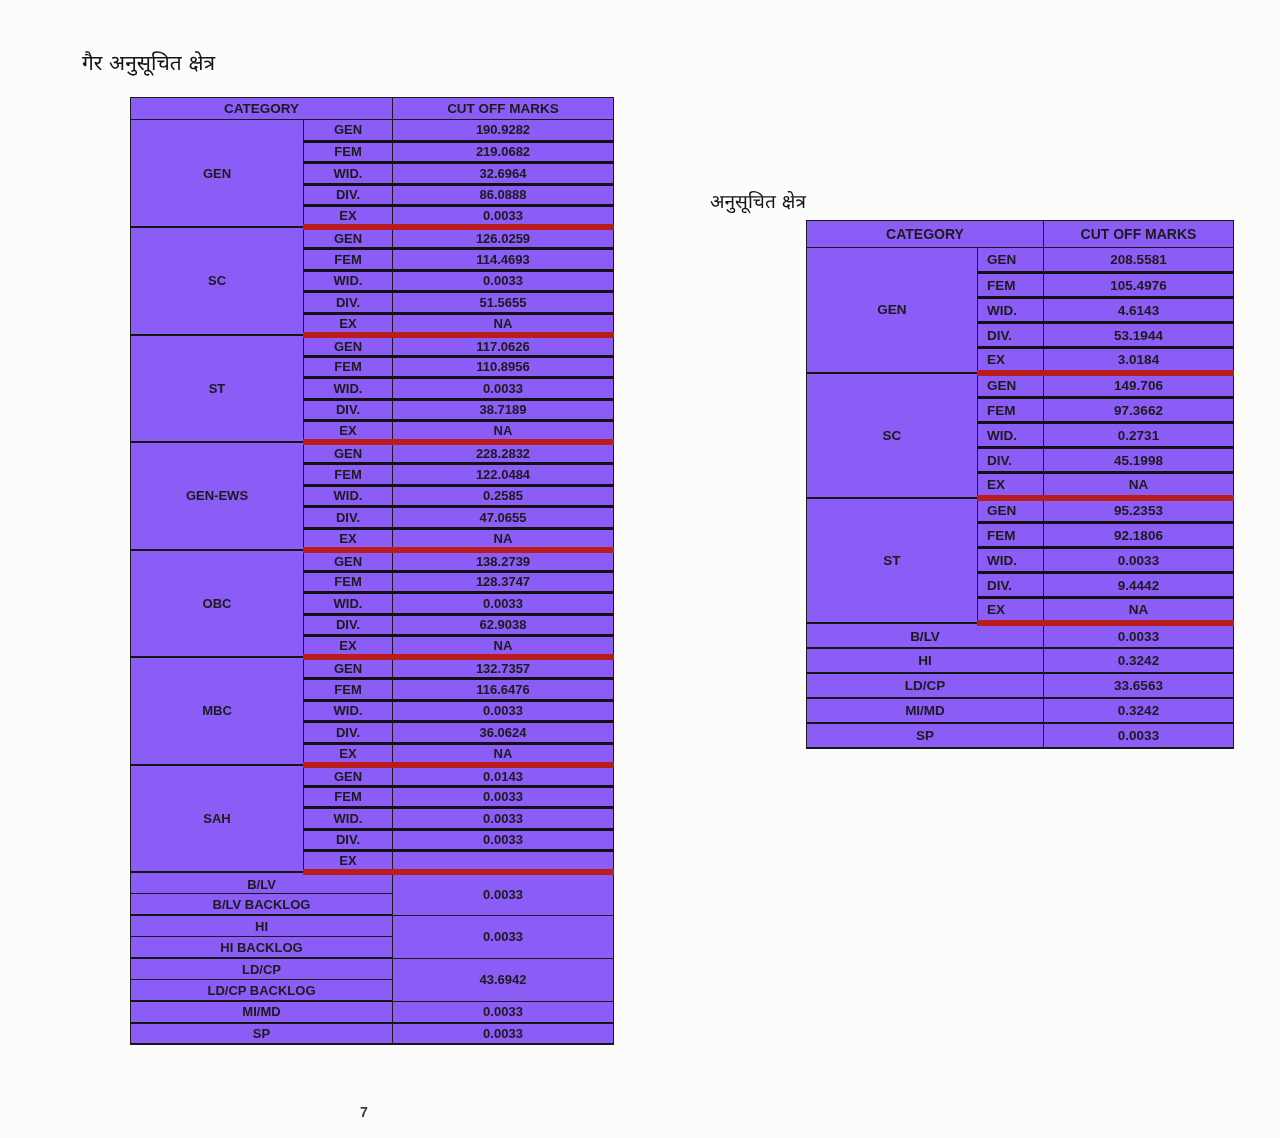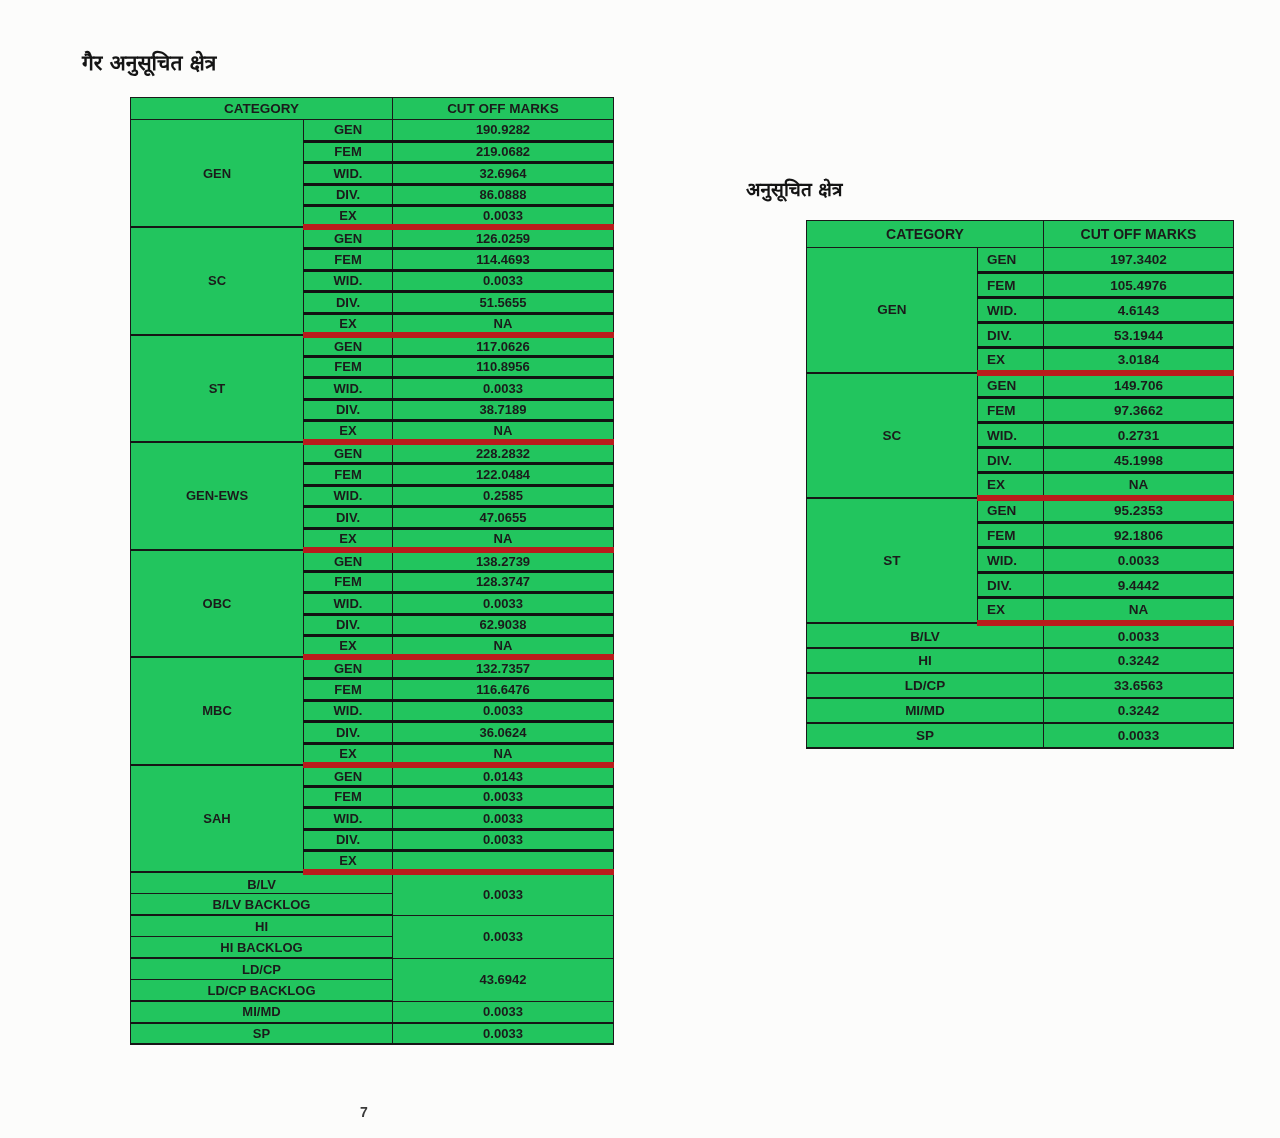--- a/index.html
+++ b/index.html
@@ -12,31 +12,31 @@
     height: 1138px;
     background: #fcfcfb;
     font-family: "Liberation Sans", sans-serif;
     color: #1b1b1b;
     overflow: hidden;
   }
 
   .doc-title {
     position: absolute;
     font-family: "DejaVu Sans", "Liberation Sans", sans-serif;
-    font-weight: bold;
+    font-weight: normal;
     color: #141414;
   }
   #title-left  { left: 82px;  top: 48px;  font-size: 21px; }
-  #title-right { left: 710px; top: 176px; font-size: 19px; margin-left: 36px; }
+  #title-right { left: 710px; top: 188px; font-size: 19px; }
 
   table.cutoff {
     position: absolute;
     border-collapse: collapse;
     table-layout: fixed;
-    background: #22c55e;
+    background: #8b5cf6;
   }
   table.cutoff th, table.cutoff td {
     border: 1.6px solid #1a1a1a;
     padding: 0 4px;
     text-align: center;
     vertical-align: middle;
     font-weight: bold;
     overflow: hidden;
     white-space: nowrap;
   }
@@ -283,21 +283,21 @@
     <col style="width:190px">
   </colgroup>
   <tbody>
       <tr class="hdr">
         <th colspan="2">CATEGORY</th>
         <th>CUT OFF MARKS</th>
       </tr>
       <tr class="r-inner">
         <td class="cat" rowspan="5">GEN</td>
         <td class="sub">GEN</td>
-        <td class="val">197.3402</td>
+        <td class="val">208.5581</td>
       </tr>
       <tr class="r-inner">
         <td class="sub">FEM</td>
         <td class="val">105.4976</td>
       </tr>
       <tr class="r-inner">
         <td class="sub">WID.</td>
         <td class="val">4.6143</td>
       </tr>
       <tr class="r-inner">

